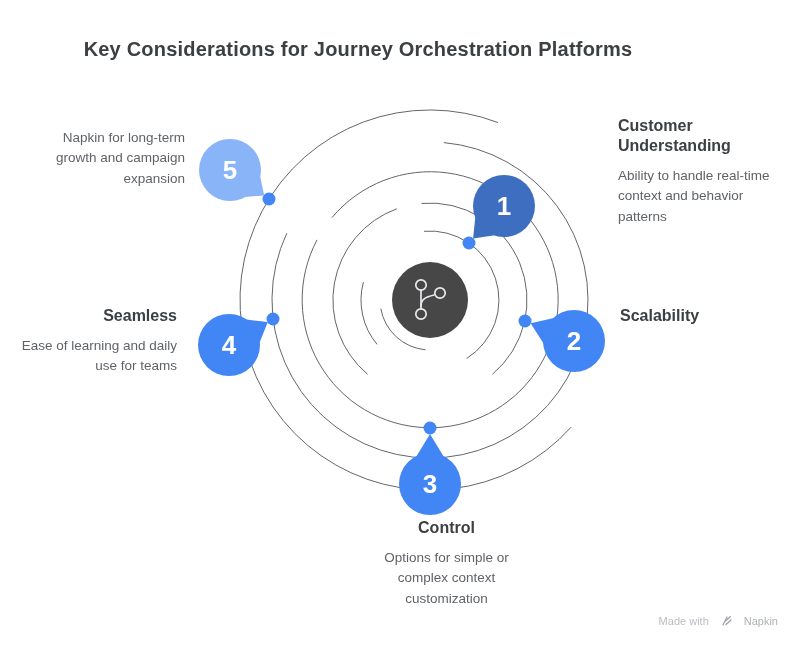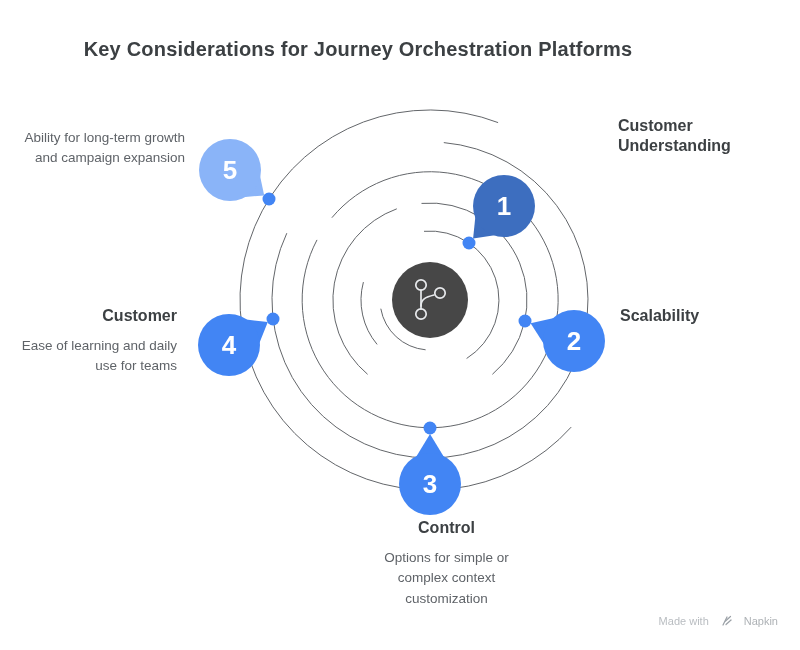--- a/index.html
+++ b/index.html
@@ -93,34 +93,35 @@
 </div>
 <div class="bubble b4" style="background: rgb(66, 133, 244);">
   <span>4</span>
 </div>
 <div class="bubble b5" style="background: rgb(138, 180, 248);">
   <span>5</span>
 </div>
 
 <div class="label" id="lbl-cu">
   <h3>Customer Understanding</h3>
+  <p>Ability to handle real-time context and behavior patterns</p>
 </div>
 <div class="label" id="lbl-int">
   <h3>Scalability</h3>
 </div>
 <div class="label" id="lbl-ctl">
   <h3>Control</h3>
   <p>Options for simple or complex context customization</p>
 </div>
 <div class="label" id="lbl-usa">
-  <h3>Customer</h3>
+  <h3>Seamless</h3>
   <p>Ease of learning and daily use for teams</p>
 </div>
 <div class="label" id="lbl-sca">
-  <p>Ability for long-term growth and campaign expansion</p>
+  <p>Napkin for long-term growth and campaign expansion</p>
 </div>
 
 <div class="watermark">
   <span>Made with</span>
   <svg width="11" height="11" viewBox="0 0 11 11">
     <g fill="none" stroke="#9aa0a6" stroke-width="1.2" stroke-linecap="round">
       <path d="M2,10 L6,2"></path>
       <path d="M4.5,6 L9.5,1.5"></path>
       <path d="M5,9.5 L10,5"></path>
     </g>

